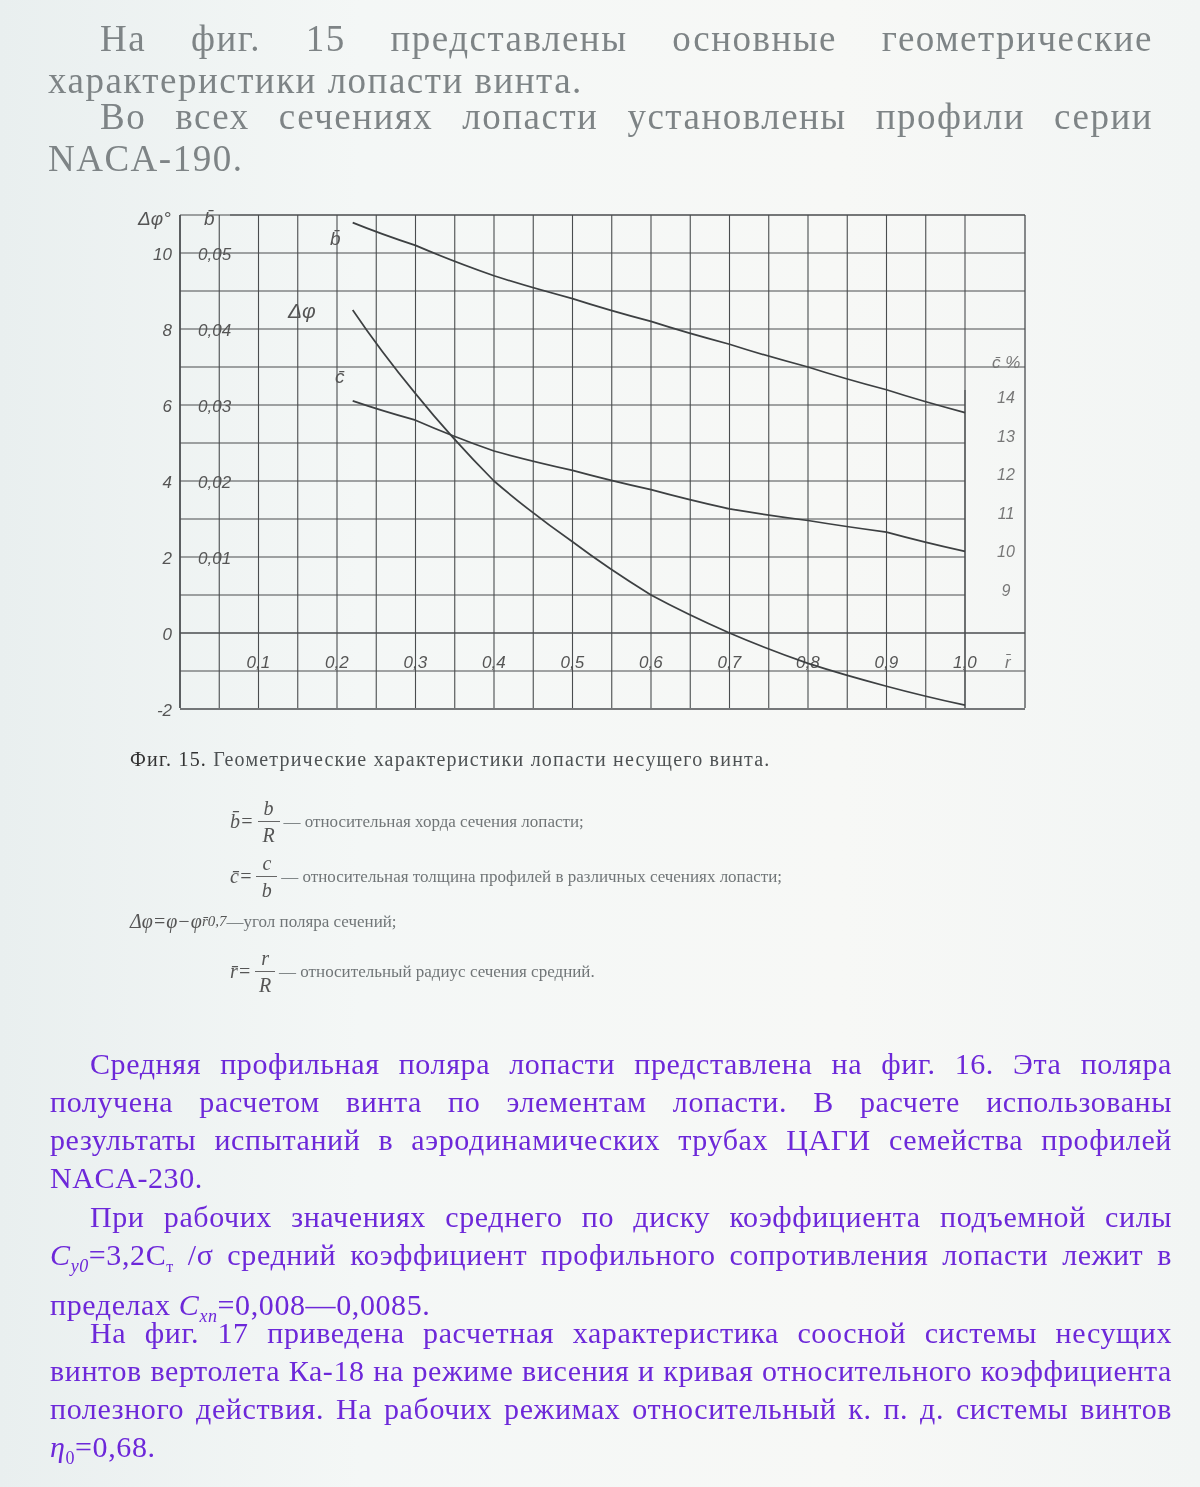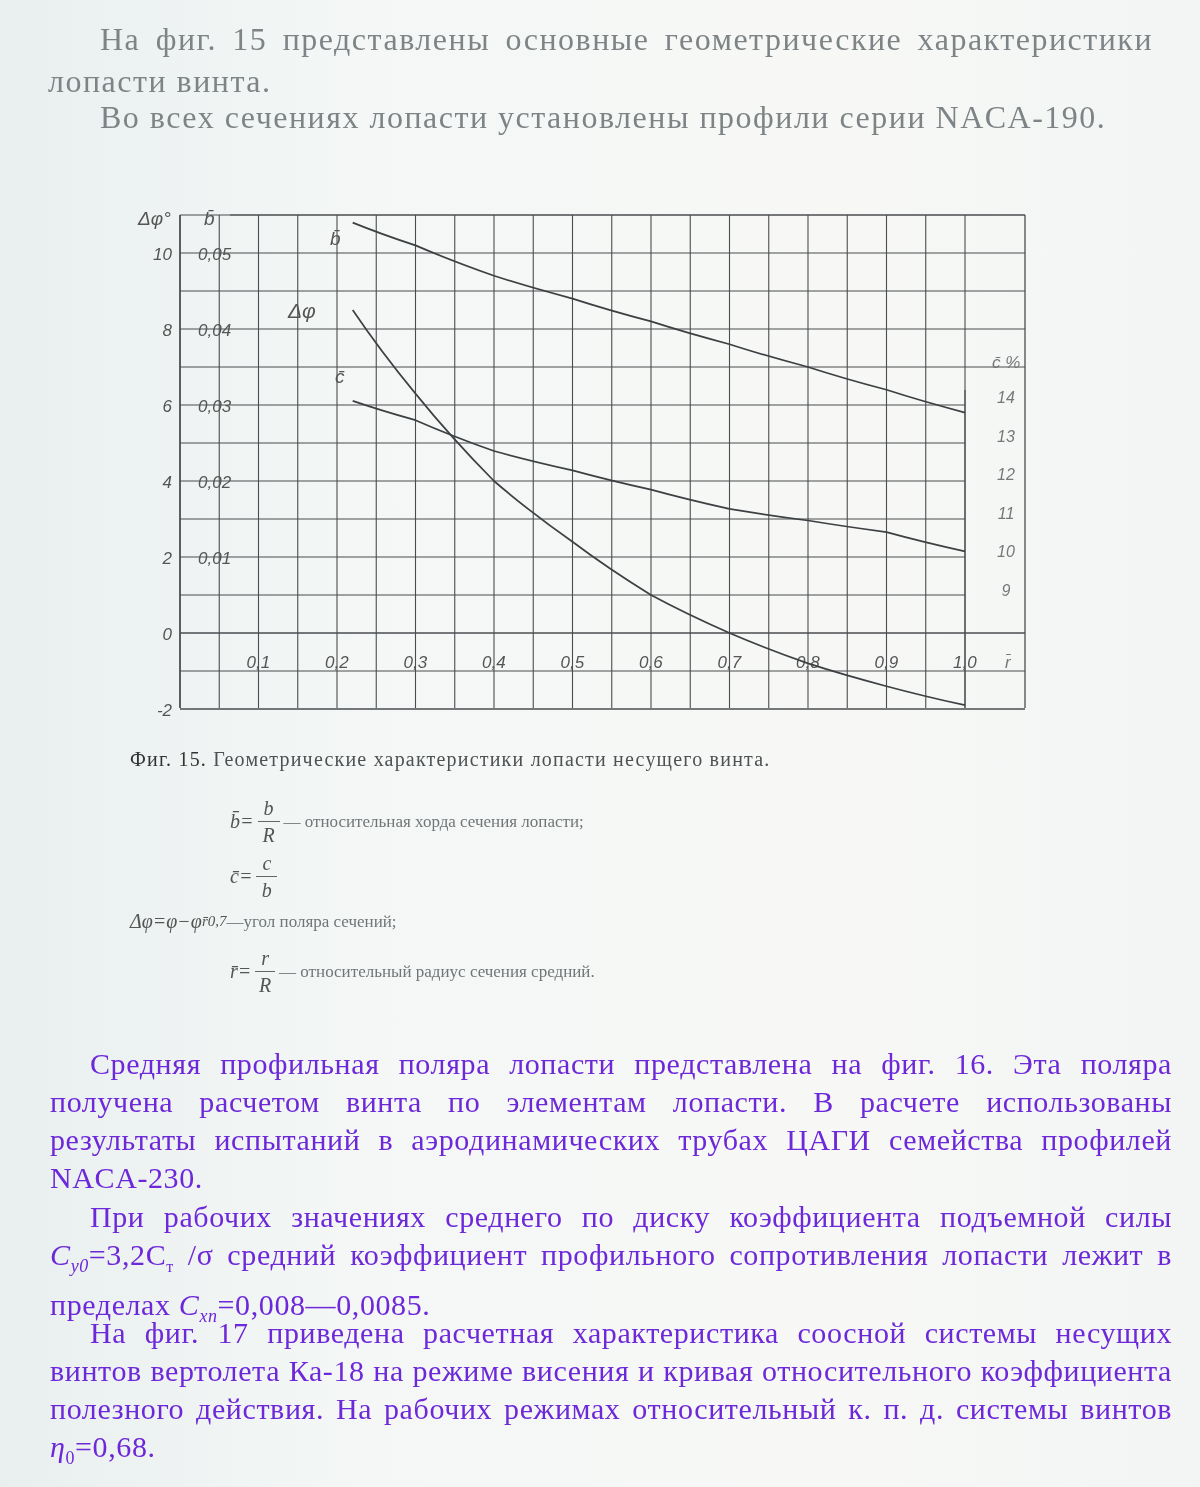--- a/index.html
+++ b/index.html
@@ -4,21 +4,21 @@
 <style>
   html, body { margin: 0; padding: 0; }
   body {
     width: 1200px; height: 1487px; overflow: hidden;
     background: #eef3f3;
     font-family: "Liberation Serif", serif;
     color: #3a3d3e;
     position: relative;
   }
   .page { position: absolute; inset: 0; background: linear-gradient(90deg,#e9efef 0%,#f4f7f6 30%,#f7f8f6 70%,#f2f5f4 100%); }
-  .para-top { position: absolute; left: 48px; width: 1105px; font-size: 32px; line-height: 42px; color: #7e8486; letter-spacing: 1.5px; text-align: justify; }
+  .para-top { position: absolute; left: 48px; width: 1105px; font-size: 37px; line-height: 42px; color: #7e8486; letter-spacing: 1.5px; text-align: justify; }
   .p1 { top: 18px; text-indent: 52px; }
   .p2 { top: 96px; text-indent: 52px; }
   .figure { position: absolute; left: 120px; top: 200px; width: 960px; height: 540px; }
   .caption { position: absolute; left: 130px; top: 748px; font-size: 20px; color: #4d5153; letter-spacing: 1.2px; }
   .caption .num { color: #333; }
   .legend { position: absolute; left: 130px; top: 795px; width: 990px; height: 210px; font-size: 17px; color: #707577; }
   .legend .row { position: absolute; display: flex; align-items: center; }
   .frac { display: inline-flex; flex-direction: column; align-items: center; font-style: italic; font-size: 20px; line-height: 26px; margin: 0 4px; color: #555; }
   .frac .num { border-bottom: 1.5px solid #666; padding: 0 6px; }
   .sym { font-style: italic; font-size: 20px; color: #555; }
@@ -134,20 +134,21 @@
       </span>
     <span>— относительная хорда сечения лопасти;</span>
   </div>
   <div class="row" style="left:100px; top:55px;">
     <span class="sym">c̄</span>
       <span class="sym">=</span>
     <span class="frac">
         <span class="num">c</span>
         <span>b</span>
       </span>
+    <span>— относительная толщина профилей в различных сечениях лопасти;</span>
   </div>
   <div class="row" style="left:0px; top:115px;">
     <span class="sym">Δφ=φ−φ</span>
     <sub class="sym" style="font-size:15px">r̄0,7</sub>
     <span>—угол поляра сечений;</span>
   </div>
   <div class="row" style="left:100px; top:150px;">
     <span class="sym">r̄</span>
       <span class="sym">=</span>
     <span class="frac">

